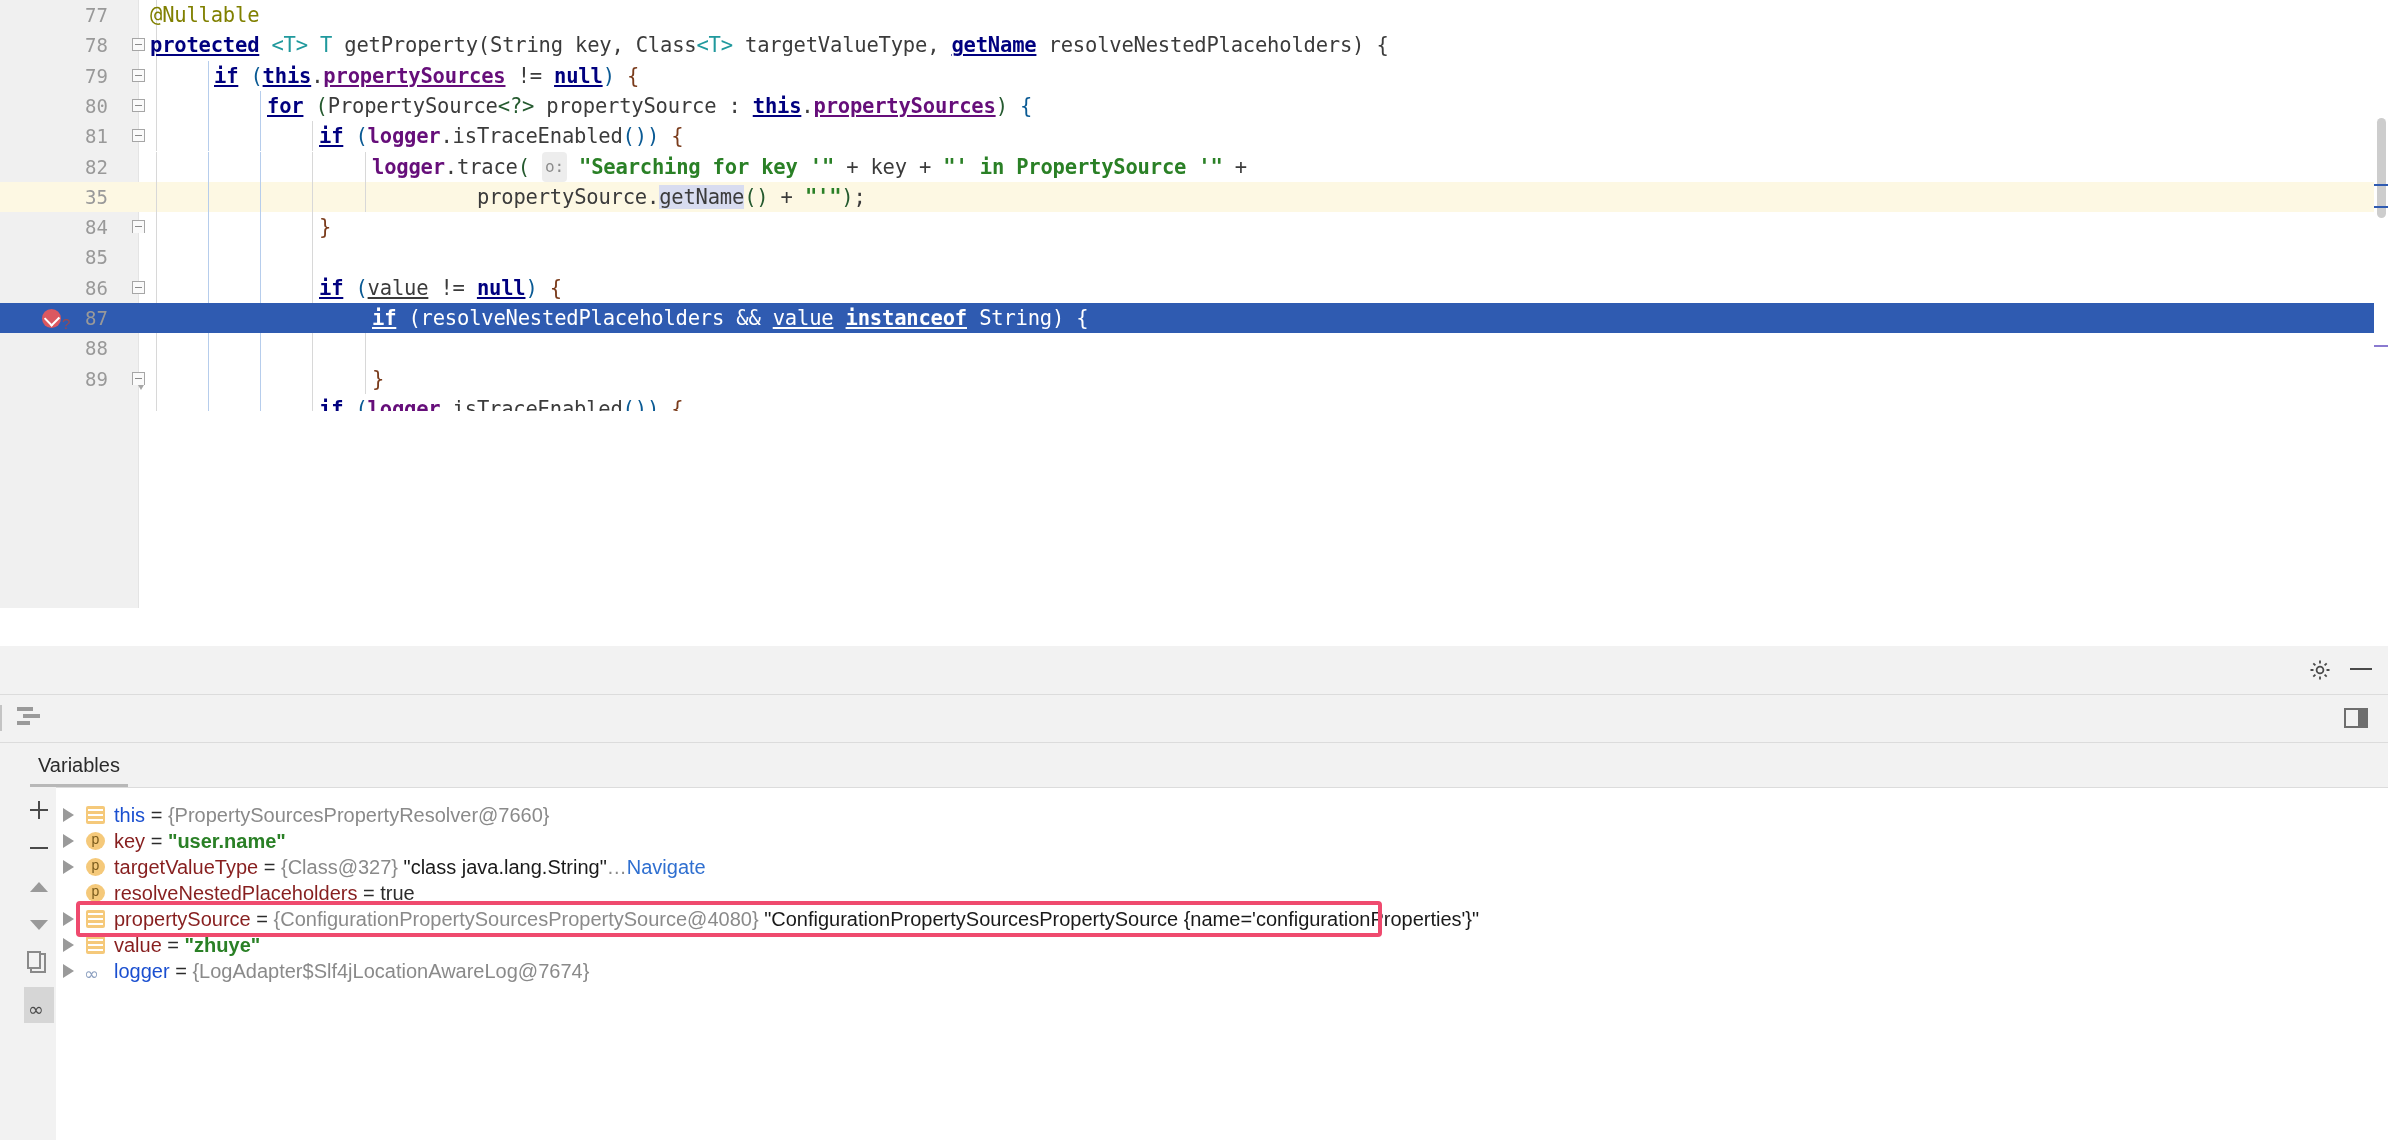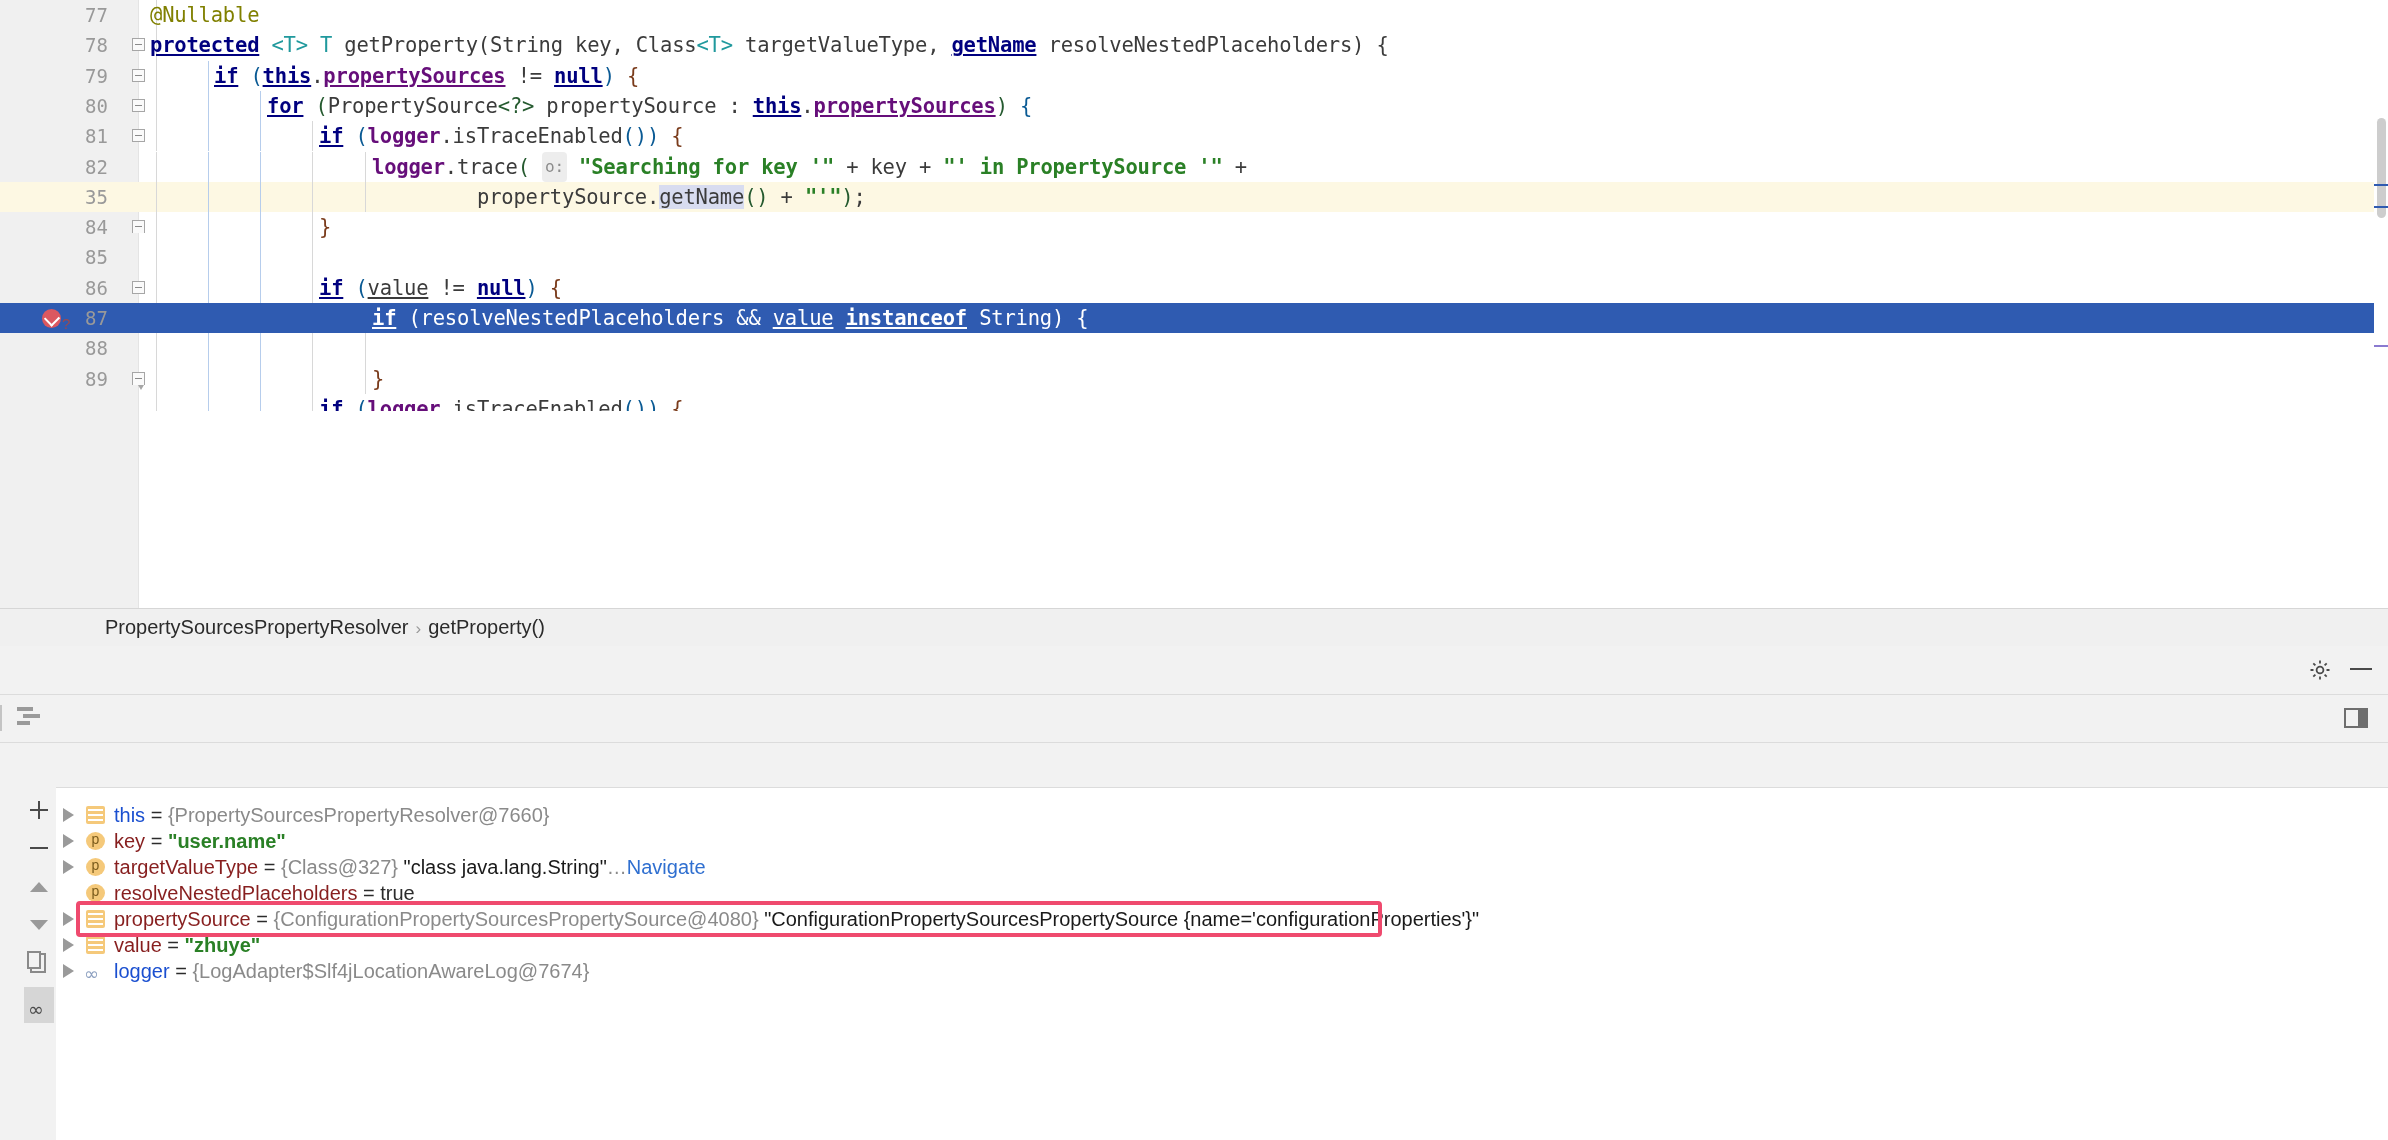--- a/index.html
+++ b/index.html
@@ -312,23 +312,20 @@
     </div>
 
     <div class="vscroll">
       <div class="vthumb"></div>
       <div class="marker" style="top:184px;background:#2f5bb1;"></div>
       <div class="marker" style="top:206px;background:#2f5bb1;"></div>
       <div class="marker" style="top:345px;background:#8a7ad0;"></div>
     </div>
   </div>
 
-  <div class="crumbbar">
-    <div class="crumb"><span>PropertySourcesPropertyResolver</span><span class="sepc">›</span><span>getProperty()</span></div>
-  </div>
 
   <div class="dbg">
 
     <div class="dbg-head">
       <div class="gear">
         <svg viewBox="0 0 24 24" width="24" height="24" fill="none" stroke="#4a4a4a" stroke-width="1.8">
           <circle cx="12" cy="12" r="3.4"></circle>
           <path d="M12 2.5v3M12 18.5v3M2.5 12h3M18.5 12h3M5.3 5.3l2.1 2.1M16.6 16.6l2.1 2.1M18.7 5.3l-2.1 2.1M7.4 16.6l-2.1 2.1"></path>
         </svg>
       </div>
@@ -338,20 +335,23 @@
     <div class="dbg-toolbar">
       <div class="tb-left-sep"></div>
       <div class="layout-ic">
         <span style="left:0;top:0;width:16px;"></span>
         <span style="left:6px;top:7px;width:17px;"></span>
         <span style="left:0;top:14px;width:13px;"></span>
       </div>
       <div class="rightpanel-ic"></div>
     </div>
 
+    <div class="tabstrip">
+      <div class="var-tab">Variables</div>
+    </div>
 
     <div class="leftbar">
       <div class="lb-btn lb-plus" style="top:6px;"></div>
       <div class="lb-btn lb-minus" style="top:44px;"></div>
       <div class="lb-btn lb-up" style="top:82px;"></div>
       <div class="lb-btn lb-down" style="top:120px;"></div>
       <div class="lb-btn lb-copy" style="top:158px;">
           <i></i>
         </div>
       <div class="lb-btn lb-watch" style="top:200px;">

